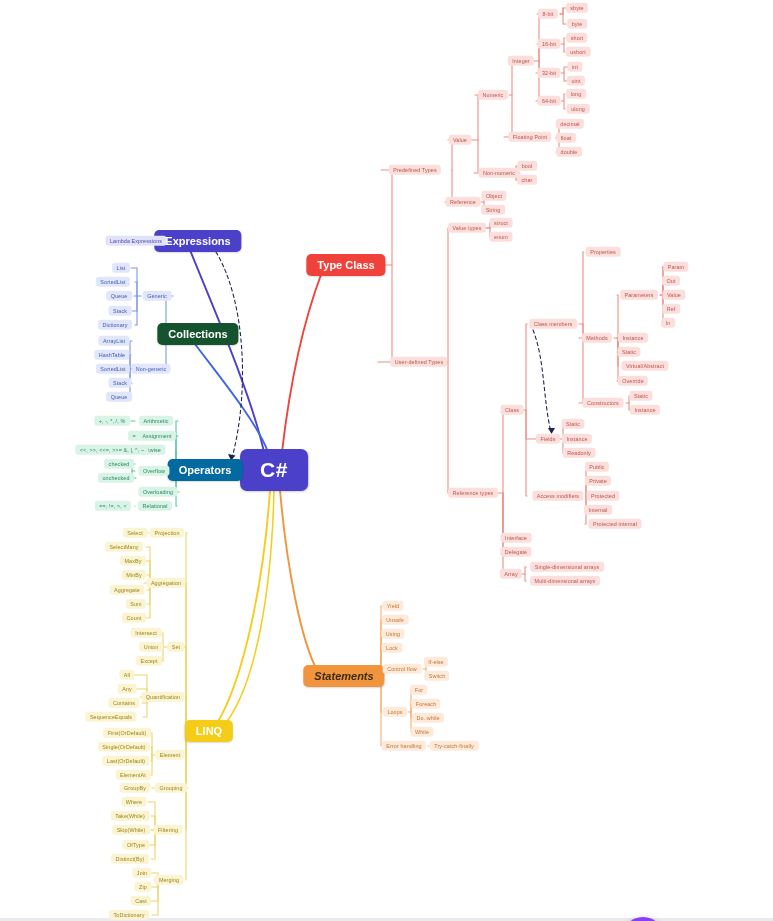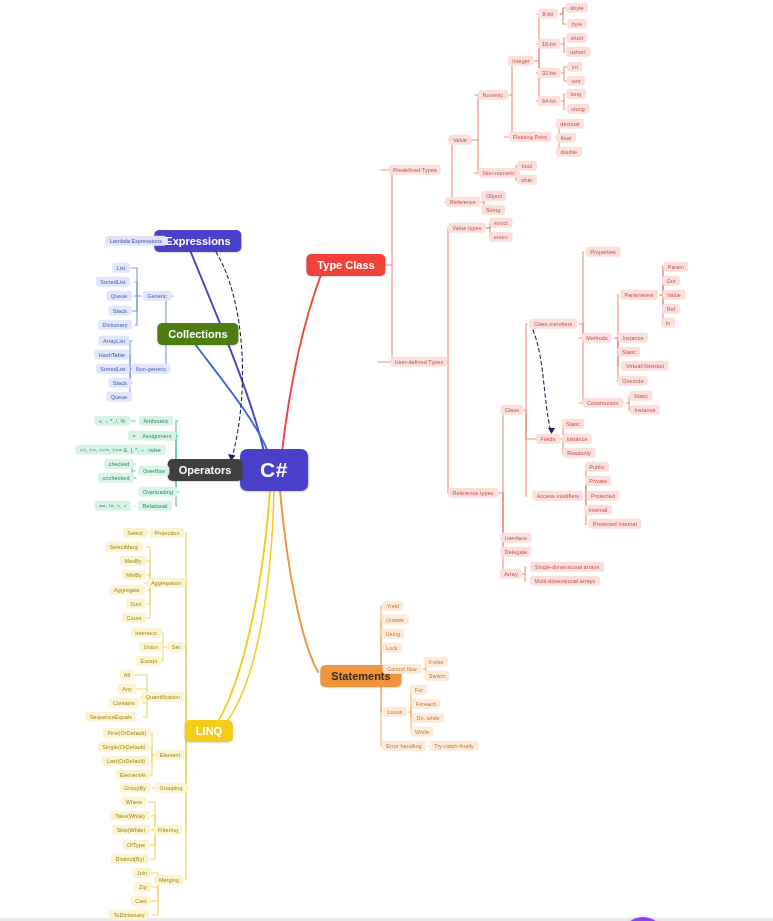--- a/index.html
+++ b/index.html
@@ -275,51 +275,51 @@
       <div class="node sub" style="left: 516px; top: 538px;">Interface</div>
       <div class="node sub" style="left: 516px; top: 552px;">Delegate</div>
       <div class="node sub" style="left: 511px; top: 574px;">Array</div>
       <div class="node sub" style="left: 567px; top: 567px;">Single-dimensional arrays</div>
       <div class="node sub" style="left: 565px; top: 581px;">Multi-dimensional arrays</div>
     </div>
     <div class="node l1" style="background: rgb(75, 64, 201); color: rgb(255, 255, 255); left: 198px; top: 241px;">Expressions</div>
     <div class="c-blue">
       <div class="node sub" style="left: 136px; top: 241px;">Lambda Expressions</div>
     </div>
-    <div class="node l1" style="background: #4d7c0f; color: rgb(255, 255, 255); left: 198px; top: 334px;">Collections</div>
+    <div class="node l1" style="background: #14532d; color: rgb(255, 255, 255); left: 198px; top: 334px;">Collections</div>
     <div class="c-navy">
       <div class="node sub" style="left: 157px; top: 296px;">Generic</div>
       <div class="node sub" style="left: 121px; top: 268px;">List</div>
       <div class="node sub" style="left: 113px; top: 282px;">SortedList</div>
       <div class="node sub" style="left: 119px; top: 296px;">Queue</div>
       <div class="node sub" style="left: 120px; top: 311px;">Stack</div>
       <div class="node sub" style="left: 115px; top: 325px;">Dictionary</div>
       <div class="node sub" style="left: 151px; top: 369px;">Non-generic</div>
       <div class="node sub" style="left: 114px; top: 341px;">ArrayList</div>
       <div class="node sub" style="left: 112px; top: 355px;">HashTable</div>
       <div class="node sub" style="left: 113px; top: 369px;">SortedList</div>
       <div class="node sub" style="left: 120px; top: 383px;">Stack</div>
       <div class="node sub" style="left: 119px; top: 397px;">Queue</div>
     </div>
-    <div class="node l1" style="background: #404040; color: rgb(255, 255, 255); left: 205px; top: 470px;">Operators</div>
+    <div class="node l1" style="background: #0369a1; color: rgb(255, 255, 255); left: 205px; top: 470px;">Operators</div>
     <div class="c-green">
       <div class="node sub" style="left: 156px; top: 421px;">Arithmetic</div>
       <div class="node sub" style="left: 112px; top: 421px;">+, -, *, /, %</div>
       <div class="node sub" style="left: 157px; top: 436px;">Assignment</div>
       <div class="node sub" style="left: 134px; top: 436px;">=</div>
       <div class="node sub" style="left: 152px; top: 450px;">Bitwise</div>
       <div class="node sub" style="left: 112px; top: 450px;">&lt;&lt;, &gt;&gt;, &lt;&lt;=, &gt;&gt;= &amp;, |, ^, ~</div>
       <div class="node sub" style="left: 154px; top: 471px;">Overflow</div>
       <div class="node sub" style="left: 119px; top: 464px;">checked</div>
       <div class="node sub" style="left: 116px; top: 478px;">unchecked</div>
       <div class="node sub" style="left: 158px; top: 492px;">Overloading</div>
       <div class="node sub" style="left: 155px; top: 506px;">Relational</div>
       <div class="node sub" style="left: 113px; top: 506px;">==, !=, &gt;, &lt;</div>
     </div>
-    <div class="node l1 dark" style="background: rgb(240, 148, 62); color: rgb(59, 44, 16); left: 361px; top: 676px;">Statements</div>
+    <div class="node l1 dark" style="background: rgb(240, 148, 62); color: rgb(59, 44, 16); left: 344px; top: 676px; font-style: italic;">Statements</div>
     <div class="c-orange">
       <div class="node sub" style="left: 393px; top: 606px;">Yield</div>
       <div class="node sub" style="left: 395px; top: 620px;">Unsafe</div>
       <div class="node sub" style="left: 393px; top: 634px;">Using</div>
       <div class="node sub" style="left: 392px; top: 648px;">Lock</div>
       <div class="node sub" style="left: 402px; top: 669px;">Control flow</div>
       <div class="node sub" style="left: 436px; top: 662px;">If-else</div>
       <div class="node sub" style="left: 437px; top: 676px;">Switch</div>
       <div class="node sub" style="left: 395px; top: 712px;">Loops</div>
       <div class="node sub" style="left: 419px; top: 690px;">For</div>

